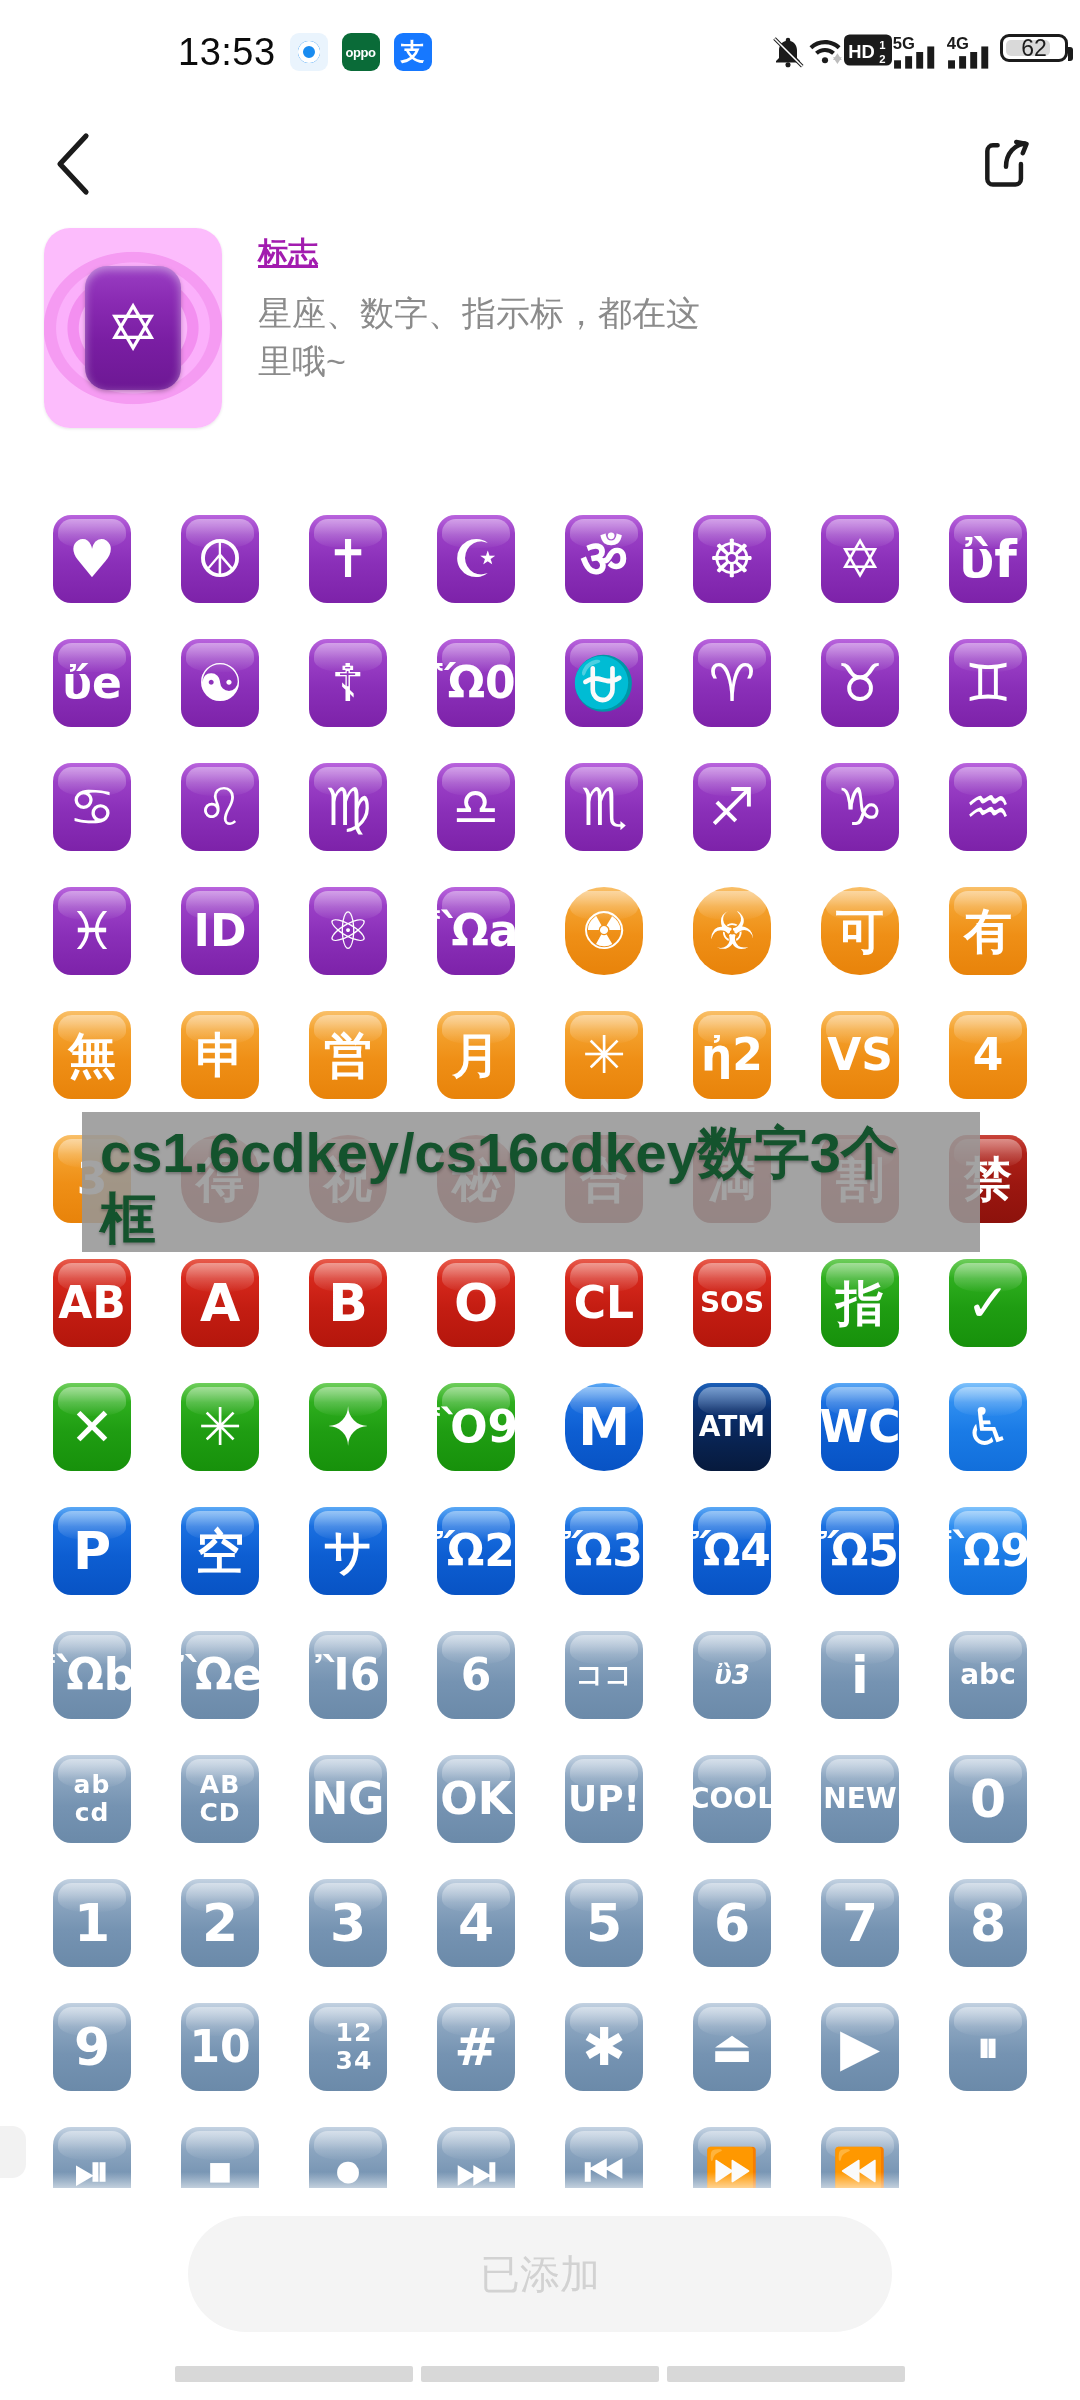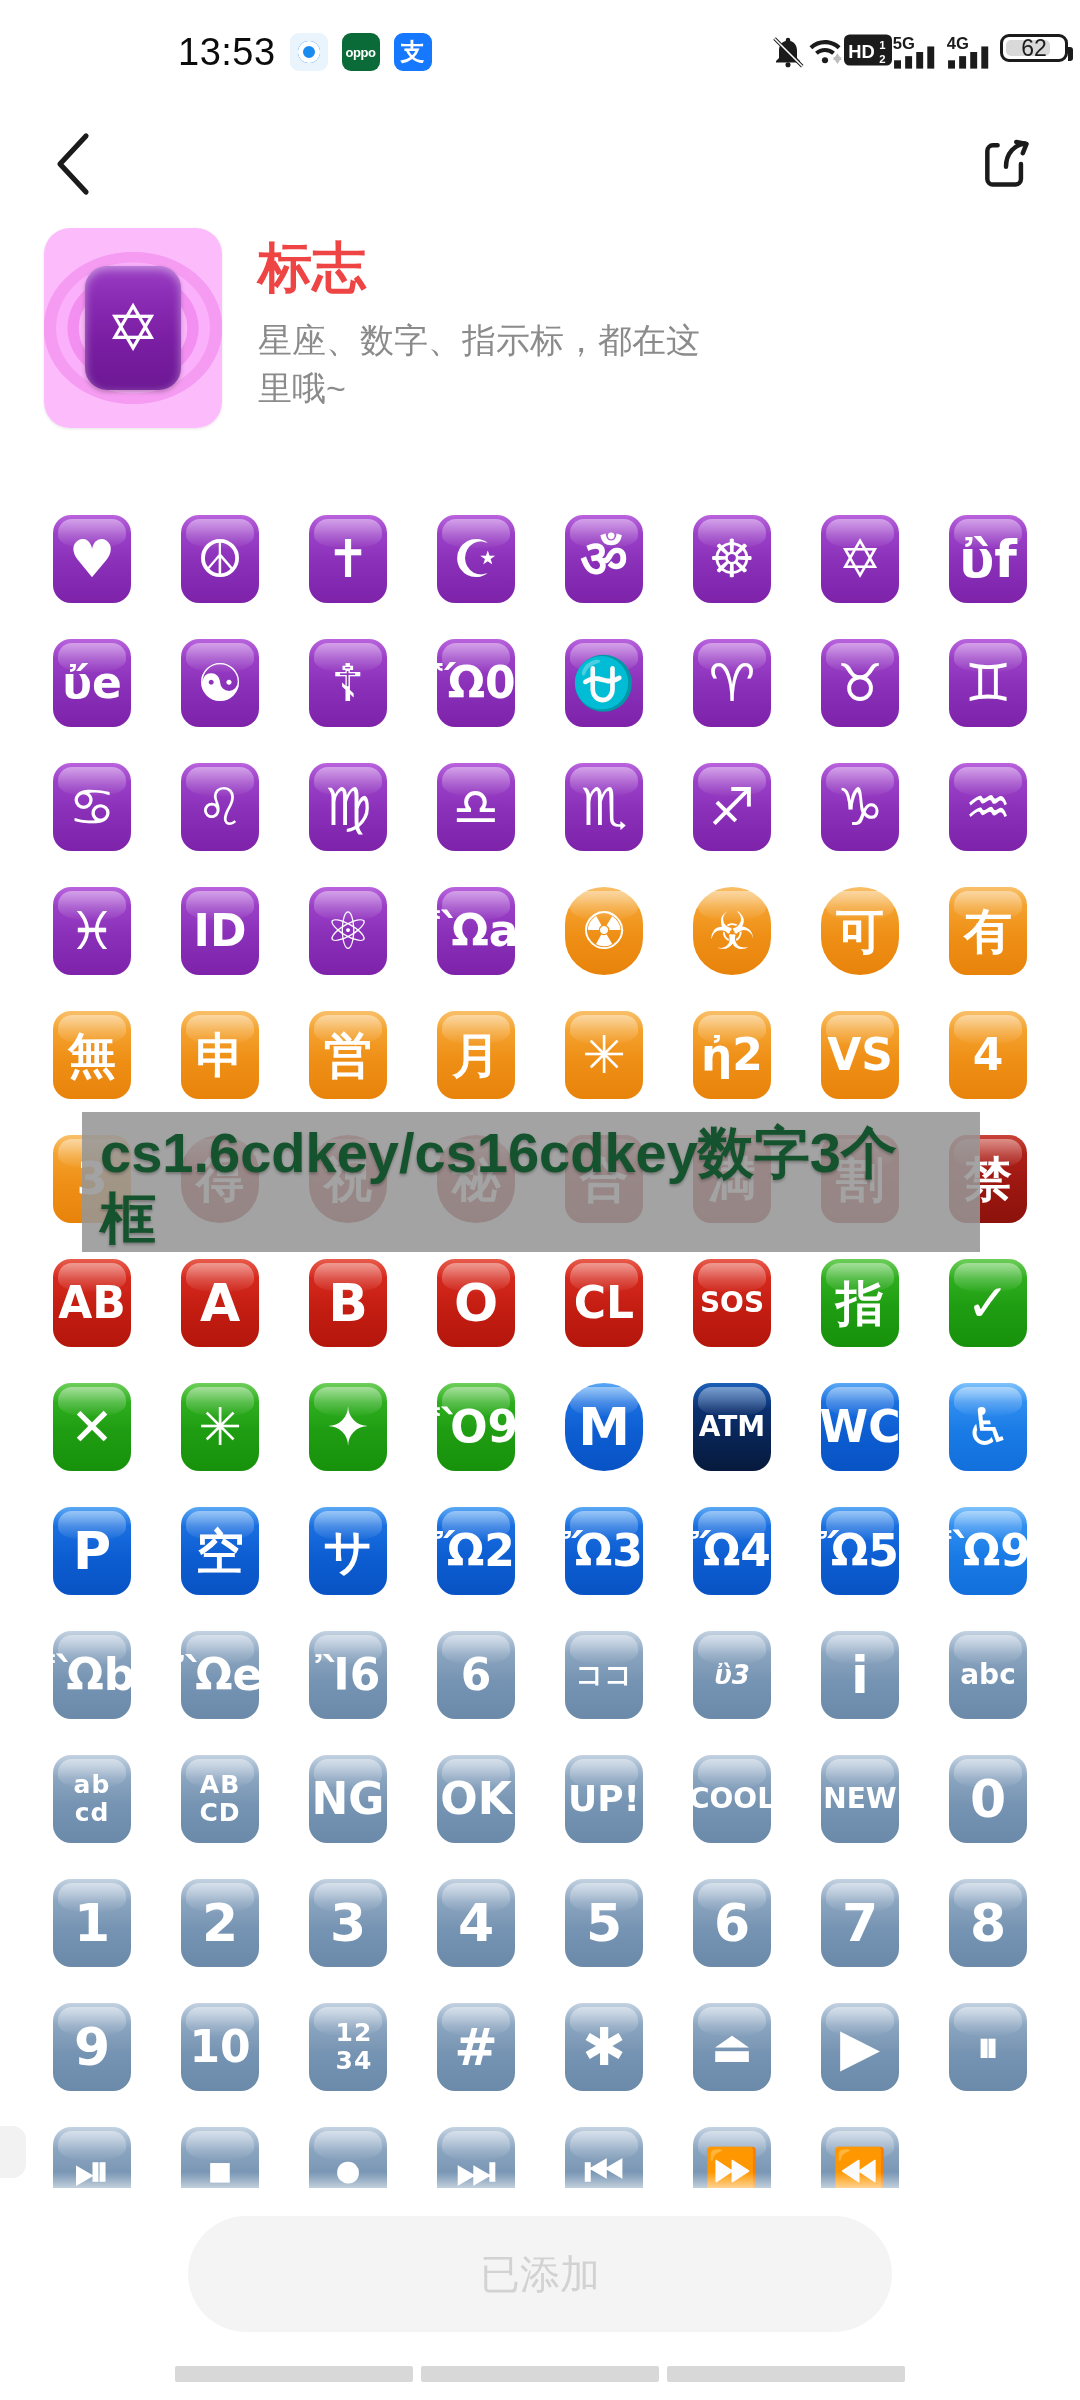--- a/index.html
+++ b/index.html
@@ -88,22 +88,23 @@
     box-shadow: 0 1px 3px rgba(0,0,0,0.10);
   }
   #pack-icon .chip {
     width: 96px; height: 124px; border-radius: 22px;
     background: linear-gradient(180deg, #9b3fc4 0%, #8a2bb3 28%, #7a1ea3 60%, #6d1894 100%);
     display: flex; align-items: center; justify-content: center;
     box-shadow: inset 0 3px 10px rgba(255,255,255,0.45), 0 2px 4px rgba(0,0,0,0.25);
   }
   #pack-text { padding-left: 36px; padding-top: 8px; }
   #pack-title {
-    font-size: 54px; font-weight: 700; color: #ef4444; line-height: 1.15;
+    font-size: 30px; font-weight: 700; color: #a21caf; line-height: 1.15;
     font-family: "Liberation Sans", sans-serif;
+    text-decoration: underline;
   }
   #pack-sub {
     margin-top: 18px; font-size: 34px; color: #8b8b8b; line-height: 1.42;
     max-width: 470px; font-family: "Liberation Sans", sans-serif;
   }
 
   
   #grid {
     position: absolute; top: 497px; left: 0; width: 1080px;
     display: grid;

